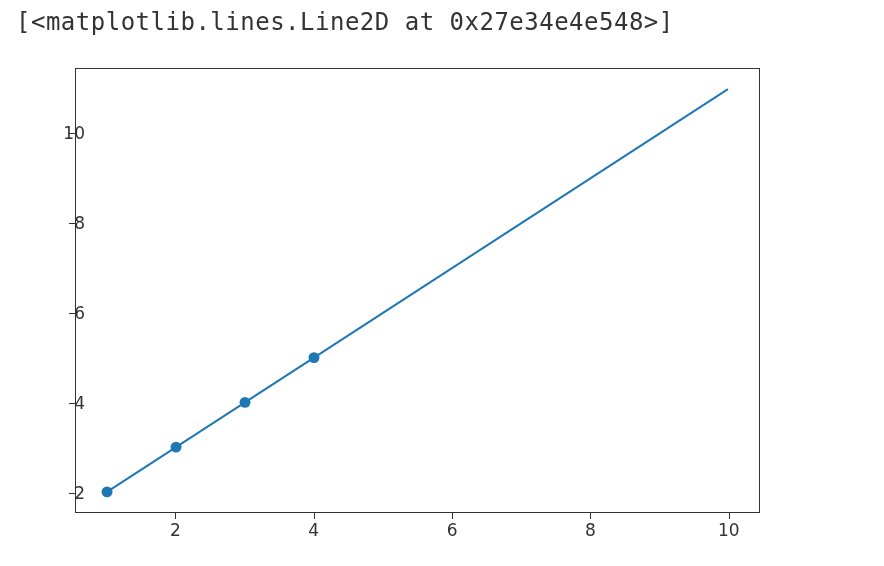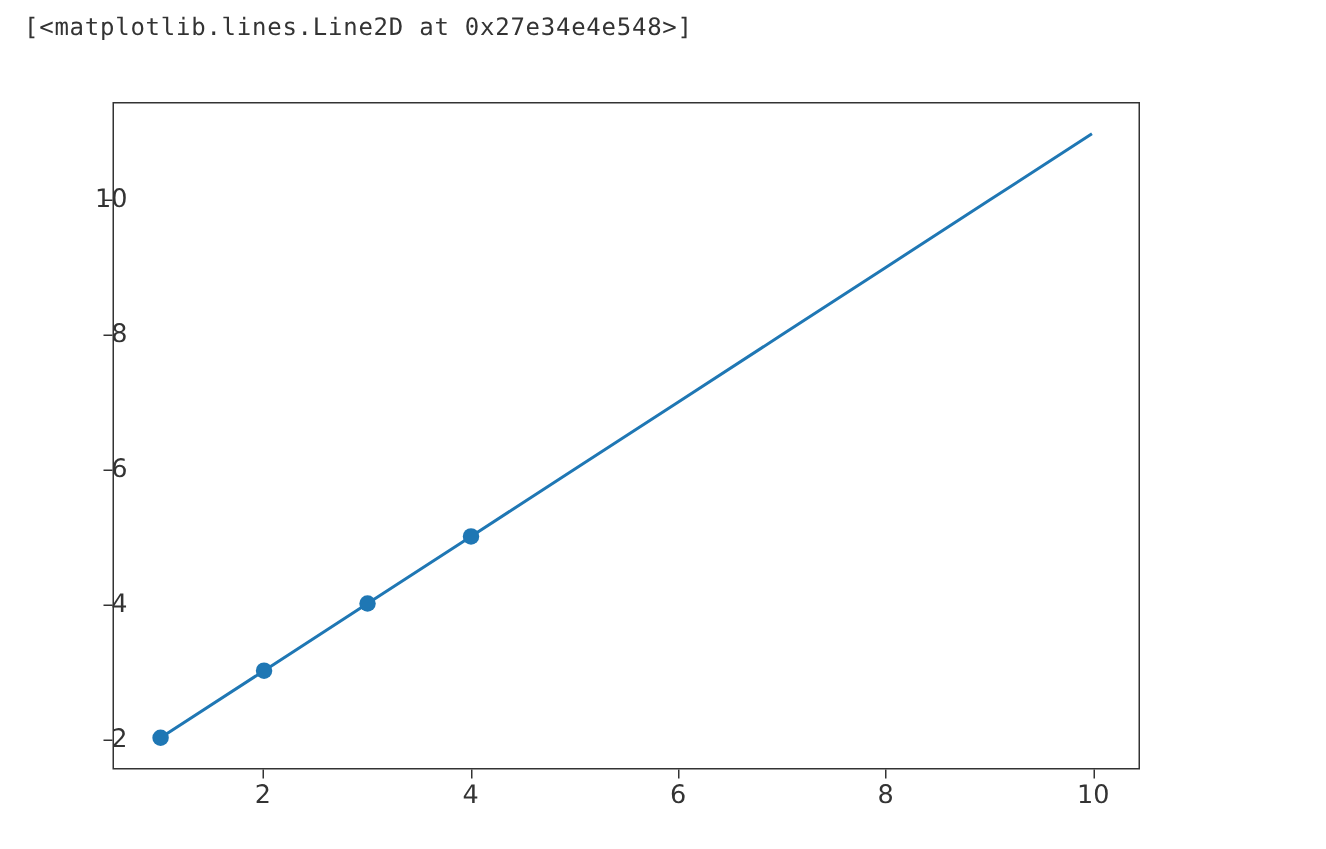--- a/index.html
+++ b/index.html
@@ -7,21 +7,21 @@
       width: 884px;
       height: 566px;
       background: #ffffff;
       font-family: "DejaVu Sans Mono", "Courier New", monospace;
       position: relative;
     }
     .repr-text {
       position: absolute;
       top: 8px;
       left: 16px;
-      font-size: 16px;
+      font-size: 24px;
       color: #333333;
       letter-spacing: 0.5px;
     }
     .chart-area {
       position: absolute;
       top: 58px;
       left: 0;
       width: 780px;
       height: 508px;
     }

